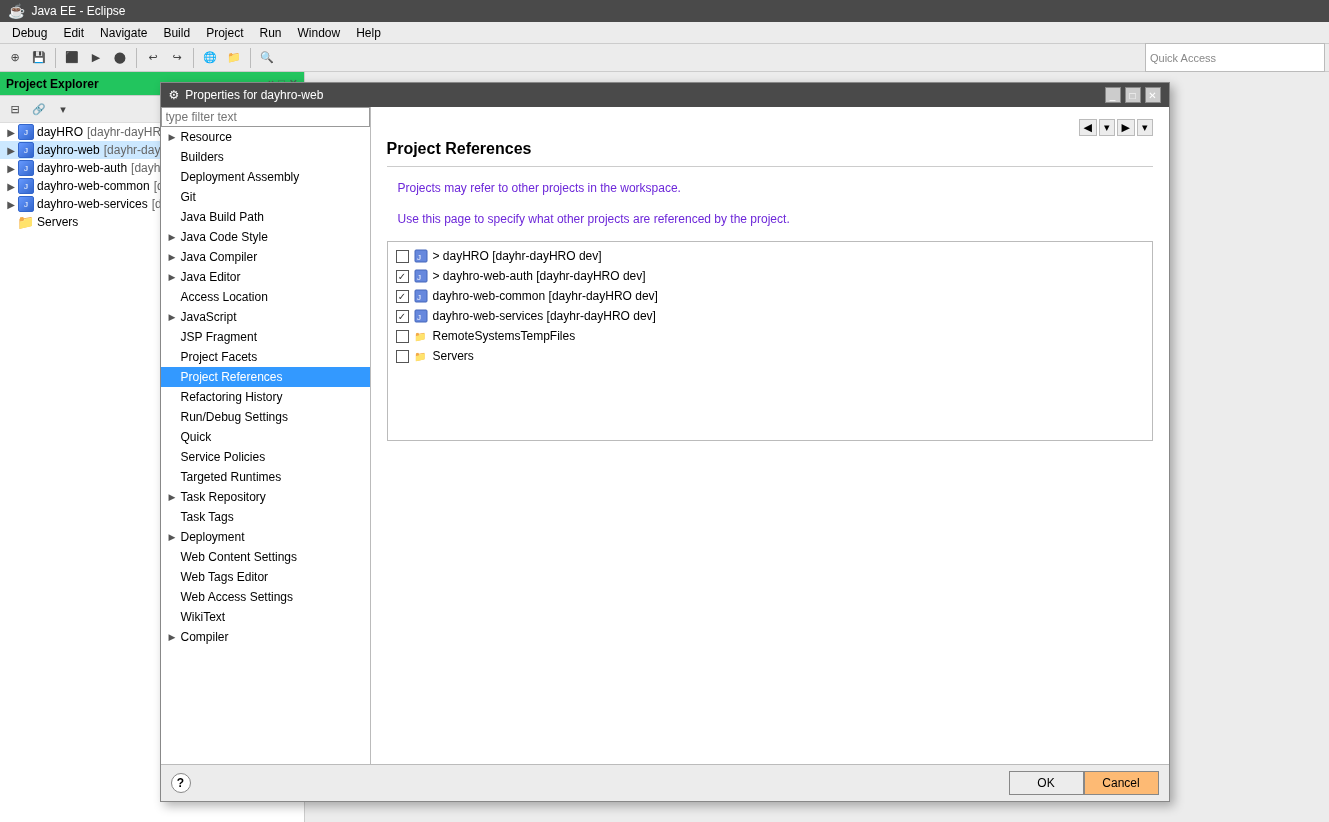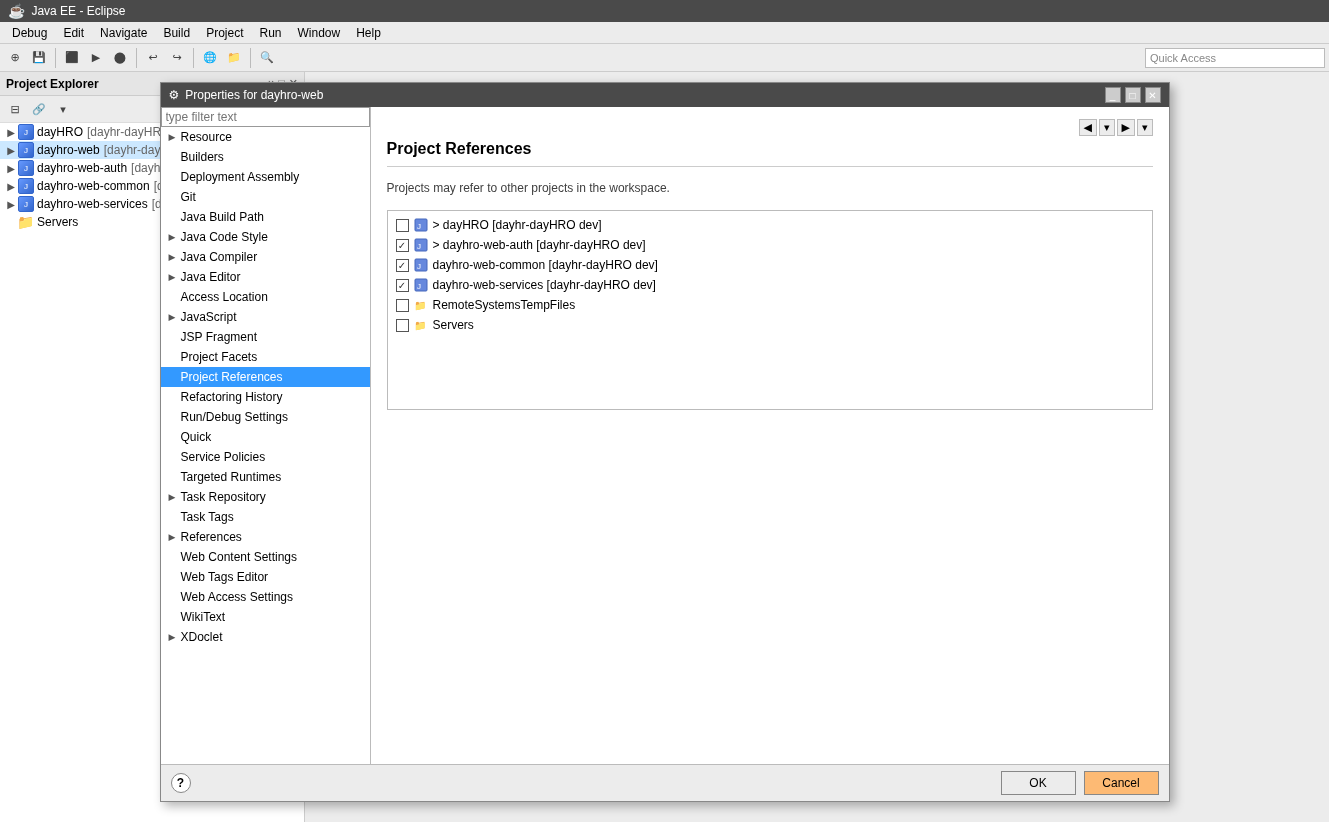--- a/index.html
+++ b/index.html
@@ -48,21 +48,21 @@
       cursor: pointer;
       border: 1px solid transparent;
       font-size: 11px;
       color: #444;
     }
     .toolbar-separator { width: 1px; height: 20px; background: #bbb; margin: 0 3px; }
     .toolbar-spacer { flex: 1; }
     .quick-access {
       background: #fff;
       border: 1px solid #bbb;
-      height: 20px;
+      height: 29px;
       width: 180px;
       display: flex;
       align-items: center;
       padding: 0 4px;
       font-size: 11px;
       color: #888;
     }
 
     
     .main-layout {
@@ -73,21 +73,21 @@
 
     
     .project-explorer {
       width: 305px;
       background: #fff;
       border-right: 1px solid #ccc;
       display: flex;
       flex-direction: column;
     }
     .panel-header {
-      background: #e5e5e5;
+      background: #22c55e;
       border-bottom: 1px solid #ccc;
       display: flex;
       align-items: center;
       padding: 2px 6px;
       height: 24px;
       justify-content: space-between;
     }
     .panel-title { font-size: 12px; font-weight: bold; }
     .panel-controls { display: flex; gap: 4px; }
     .panel-control-btn { font-size: 11px; cursor: pointer; color: #555; }
@@ -207,21 +207,21 @@
       background: #fff;
       padding: 12px 16px;
     }
     .right-pane-title {
       font-size: 16px;
       font-weight: bold;
       margin-bottom: 12px;
       padding-bottom: 8px;
       border-bottom: 1px solid #ccc;
     }
-    .right-pane-desc { font-size: 12px; color: #404040; line-height: 1.6; margin-bottom: 12px; }
+    .right-pane-desc { font-size: 12px; color: #6d28d9; line-height: 1.6; margin-bottom: 12px; margin-left: 11px; }
     .right-pane-subtitle { font-size: 12px; font-weight: bold; margin-bottom: 8px; }
 
     
     .checkbox-list { border: 1px solid #bbb; background: #fff; padding: 4px; min-height: 200px; }
     .checkbox-item {
       display: flex;
       align-items: center;
       padding: 2px 4px;
       font-size: 12px;
       gap: 4px;
@@ -267,21 +267,21 @@
     }
     .footer-help {
       width: 20px; height: 20px;
       border: 1px solid #888;
       border-radius: 50%;
       display: flex; align-items: center; justify-content: center;
       font-size: 12px; font-weight: bold;
       cursor: pointer;
       background: #fff;
     }
-    .footer-buttons { display: flex; gap: 8px; }
+    .footer-buttons { display: flex; }
     .footer-btn {
       min-width: 75px;
       padding: 4px 12px;
       border: 1px solid #888;
       background: #fdba74;
       cursor: pointer;
       font-size: 12px;
     }
     .footer-btn.primary {
       background: #ECECEC;
@@ -479,56 +479,57 @@
               <div class="settings-item has-children">
                 <span class="settings-expand">▶</span>
                 <span>Task Repository</span>
               </div>
               <div class="settings-item">
                 <span class="settings-expand"> </span>
                 <span>Task Tags</span>
               </div>
               <div class="settings-item has-children">
                 <span class="settings-expand">▶</span>
-                <span>References</span>
+                <span>Deployment</span>
               </div>
               <div class="settings-item">
                 <span class="settings-expand"> </span>
                 <span>Web Content Settings</span>
               </div>
               <div class="settings-item">
                 <span class="settings-expand"> </span>
                 <span>Web Tags Editor</span>
               </div>
               <div class="settings-item">
                 <span class="settings-expand"> </span>
                 <span>Web Access Settings</span>
               </div>
               <div class="settings-item">
                 <span class="settings-expand"> </span>
                 <span>WikiText</span>
               </div>
               <div class="settings-item has-children">
                 <span class="settings-expand">▶</span>
-                <span>XDoclet</span>
+                <span>Compiler</span>
               </div>
             </div>
         </div>
 
         <div class="right-pane">
           <div class="right-pane-nav">
             <div style="display:flex;align-items:center;gap:2px;margin-left:auto;">
               <div class="nav-btn">◀</div>
               <div class="nav-btn">▾</div>
               <div class="nav-btn">▶</div>
               <div class="nav-btn">▾</div>
             </div>
           </div>
           <div class="right-pane-title">Project References</div>
           <div class="right-pane-desc">Projects may refer to other projects in the workspace.</div>
+          <div class="right-pane-desc">Use this page to specify what other projects are referenced by the project.</div>
           <div class="checkbox-list">
 
           <div class="checkbox-item">
                 <div class="cb-box"></div>
                 <span class="cb-icon">
                   <svg width="14" height="14">
                     <rect x="1" y="1" width="12" height="12" rx="1" fill="#6688DD" stroke="#4466BB" stroke-width="1"></rect>
                     <text x="3" y="11" font-size="8" fill="white">J</text>
                   </svg>
                 </span>

